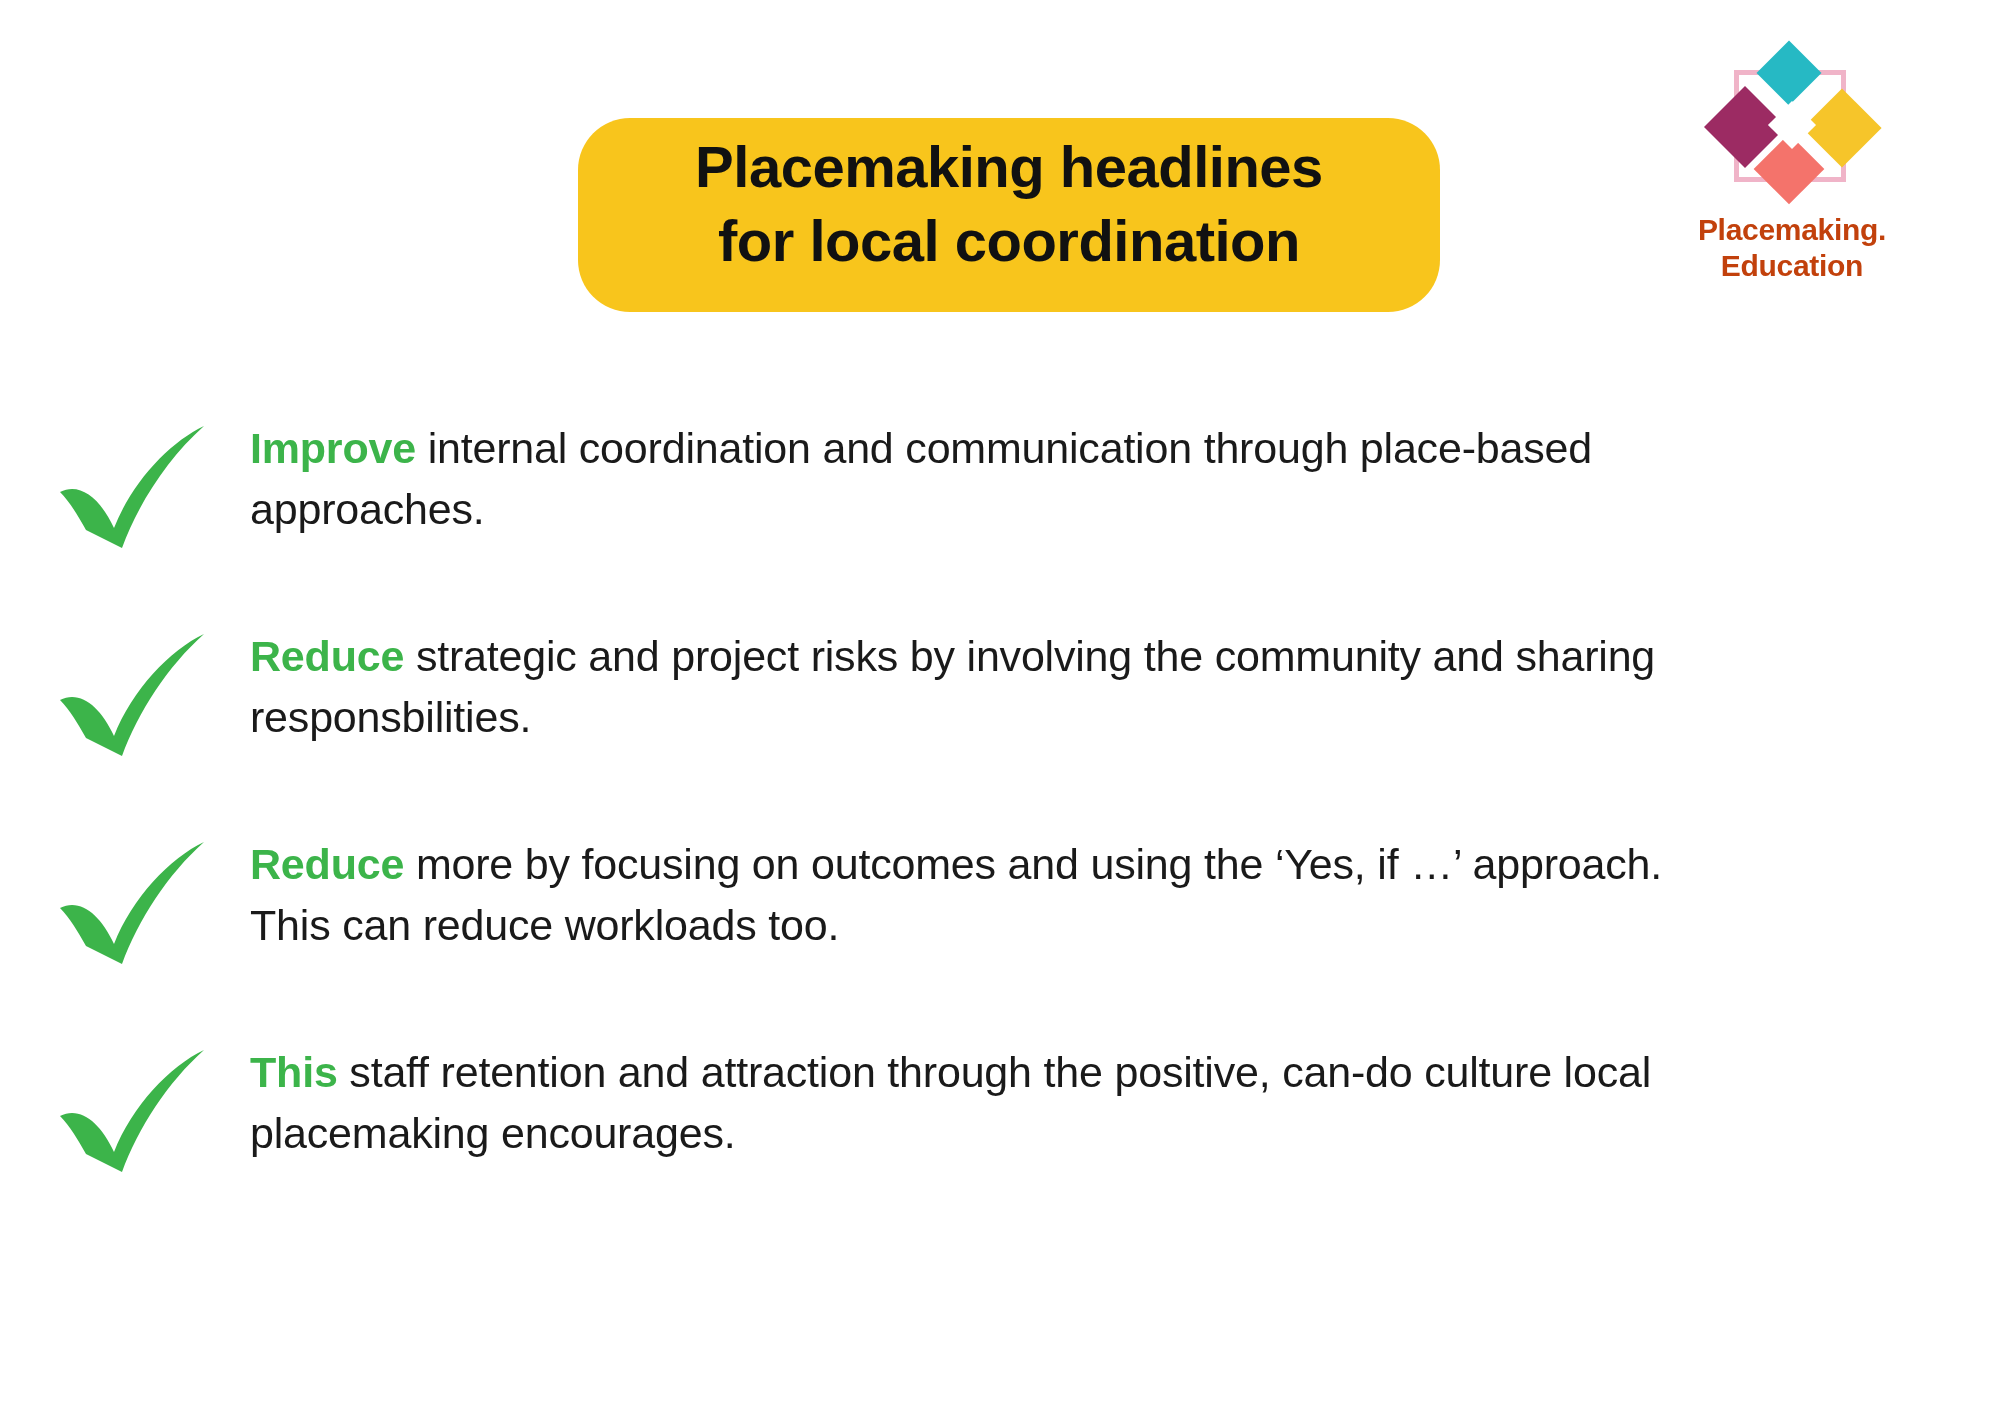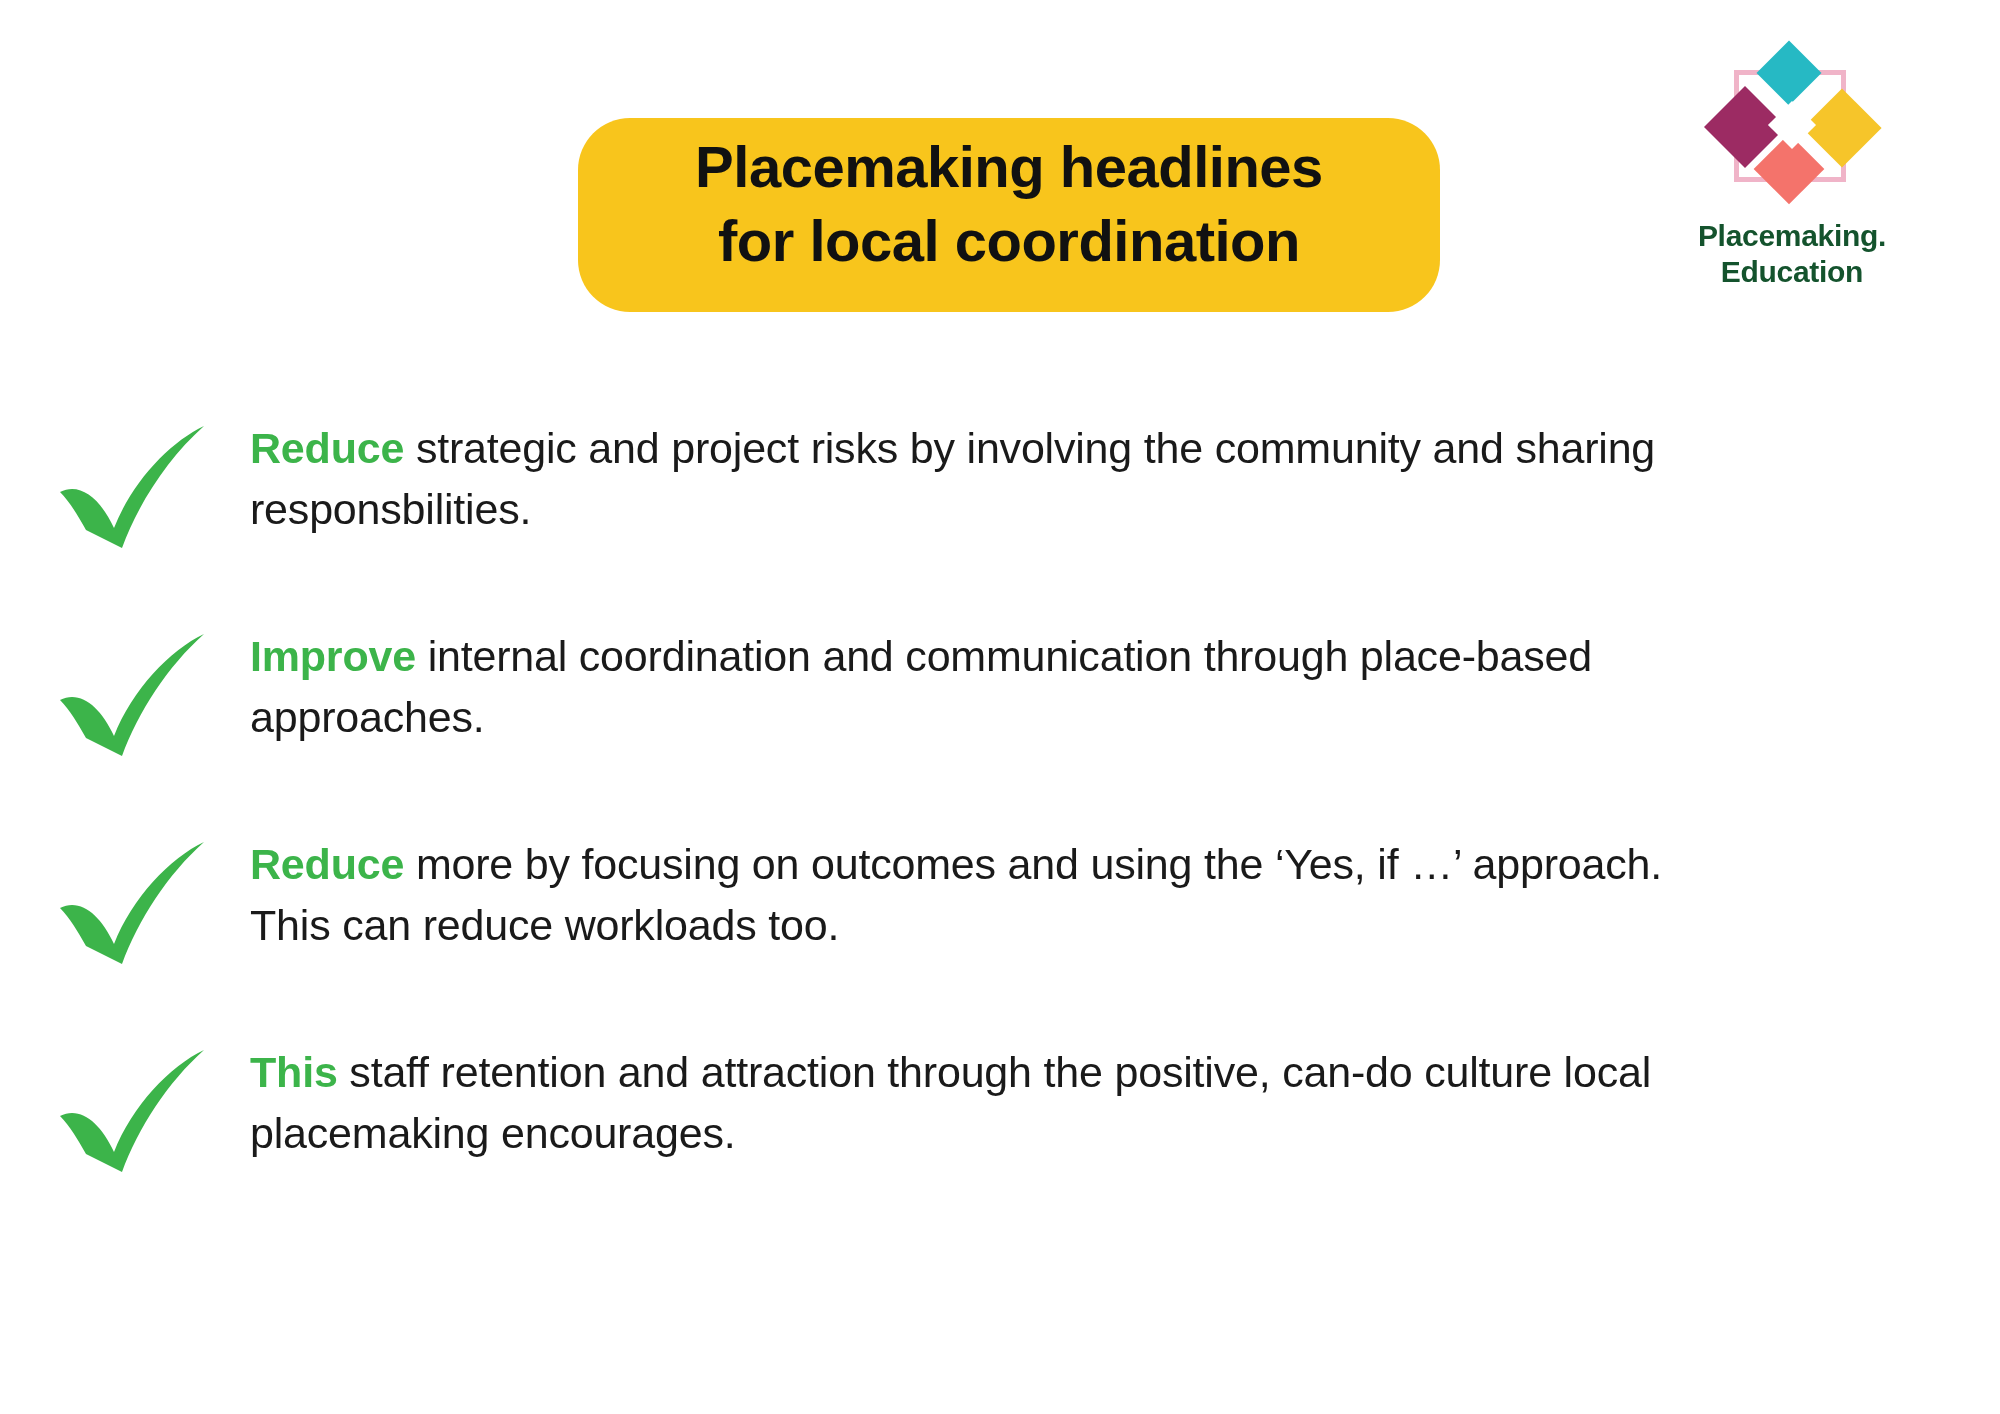--- a/index.html
+++ b/index.html
@@ -43,22 +43,22 @@
     position: absolute;
     transform: rotate(45deg);
   }
   .dm-teal   { width: 46px; height: 46px; background: #26b9c4; left: 54px;  top: 2px;  }
   .dm-plum   { width: 58px; height: 58px; background: #9c2b63; left: 4px;   top: 50px; }
   .dm-yellow { width: 56px; height: 56px; background: #f6c52a; left: 102px; top: 52px; }
   .dm-coral  { width: 50px; height: 50px; background: #f4736b; left: 52px;  top: 96px; }
   .dm-white  { width: 34px; height: 34px; background: #ffffff; left: 63px;  top: 60px; }
 
   .logo-text {
-    margin-top: 10px;
-    color: #14532d;
+    margin-top: 4px;
+    color: #c2410c;
     font-weight: bold;
     font-size: 30px;
     line-height: 1.2;
     letter-spacing: -0.3px;
   }
 
   
   .title-pill {
     position: absolute;
     left: 578px;
@@ -140,34 +140,34 @@
 
   <div class="list-item">
     <div class="check-cell">
       <span class="check-icon">
         <svg width="160" height="130" viewBox="0 0 160 130" aria-hidden="true">
           <path d="M8 68 C28 58 48 74 62 104 C80 58 118 18 152 2 C116 34 86 80 70 124 C58 118 46 112 34 106 C26 92 18 78 8 68 Z" fill="#3cb44a"></path>
         </svg>
       </span>
     </div>
     <div class="text-cell">
-      <span class="kw">Reduce</span><span> strategic and project risks by involving the community and sharing responsbilities.</span>
+      <span class="kw">Improve</span><span> internal coordination and communication through place-based approaches.</span>
     </div>
   </div>
 
   <div class="list-item">
     <div class="check-cell">
       <span class="check-icon">
         <svg width="160" height="130" viewBox="0 0 160 130" aria-hidden="true">
           <path d="M8 68 C28 58 48 74 62 104 C80 58 118 18 152 2 C116 34 86 80 70 124 C58 118 46 112 34 106 C26 92 18 78 8 68 Z" fill="#3cb44a"></path>
         </svg>
       </span>
     </div>
     <div class="text-cell">
-      <span class="kw">Improve</span><span> internal coordination and communication through place-based approaches.</span>
+      <span class="kw">Reduce</span><span> strategic and project risks by involving the community and sharing responsbilities.</span>
     </div>
   </div>
 
   <div class="list-item">
     <div class="check-cell">
       <span class="check-icon">
         <svg width="160" height="130" viewBox="0 0 160 130" aria-hidden="true">
           <path d="M8 68 C28 58 48 74 62 104 C80 58 118 18 152 2 C116 34 86 80 70 124 C58 118 46 112 34 106 C26 92 18 78 8 68 Z" fill="#3cb44a"></path>
         </svg>
       </span>

